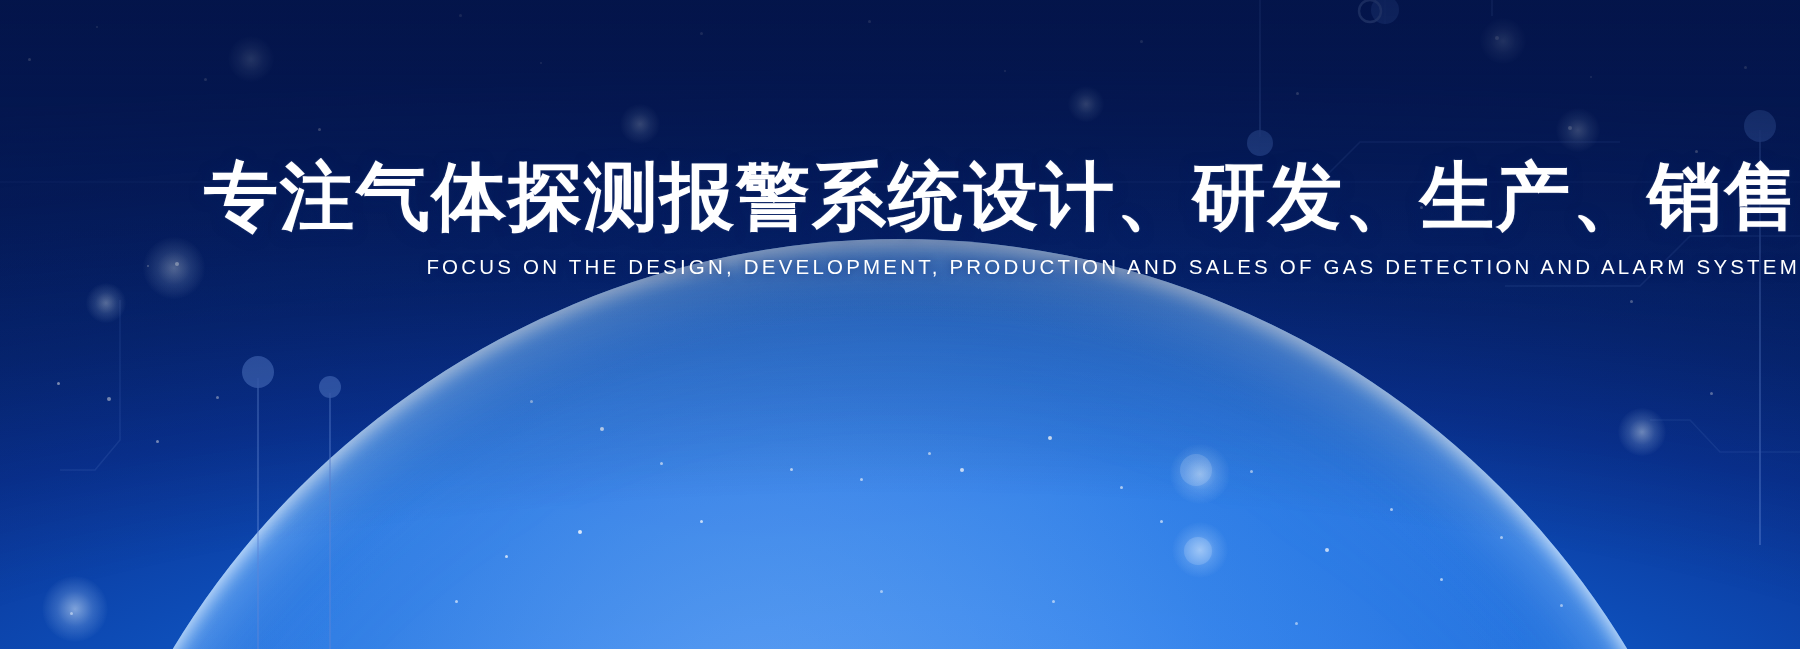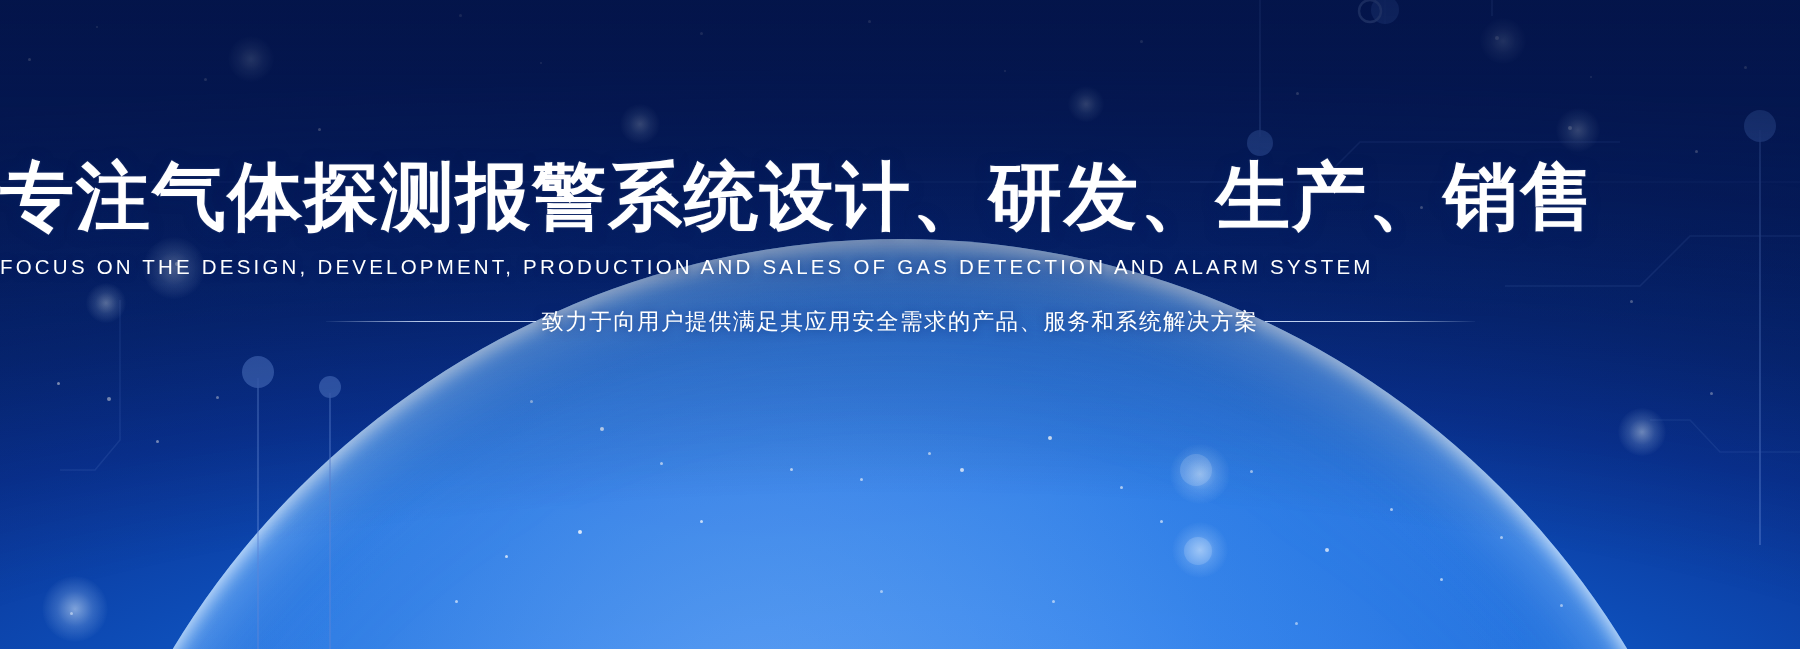--- a/index.html
+++ b/index.html
@@ -81,21 +81,21 @@
   .glow {
     position:absolute;
     border-radius:50%;
     background:radial-gradient(circle, rgba(220,238,255,0.55) 0%, rgba(190,220,255,0.22) 38%, rgba(160,205,255,0) 72%);
   }
 
   
   .content {
     position:absolute;
     left:0; right:0; top:0;
-    text-align:left;
+    text-align:right;
     z-index:20;
   }
 
   .headline {
     margin-top:160px;
     font-size:74px;
     line-height:1.0;
     font-weight:700;
     color:#ffffff;
     letter-spacing:2px;
@@ -362,20 +362,15 @@
     <div class="glow" style="left:1618px;top:408px;width:48px;height:48px;"></div>
   </div>
 
   <div class="vignette"></div>
 
   <div class="content">
     <div class="headline">专注气体探测报警系统设计、研发、生产、销售</div>
 
     <div class="subline">FOCUS ON THE DESIGN, DEVELOPMENT, PRODUCTION AND SALES OF GAS DETECTION AND ALARM SYSTEM</div>
 
-    <div class="tagline-row">
-      <span class="rule"></span>
-      <span class="tagline">致力于向用户提供满足其应用安全需求的产品、服务和系统解决方案</span>
-      <span class="rule right"></span>
-    </div>
   </div>
 
 </div>
 
 </body></html>

